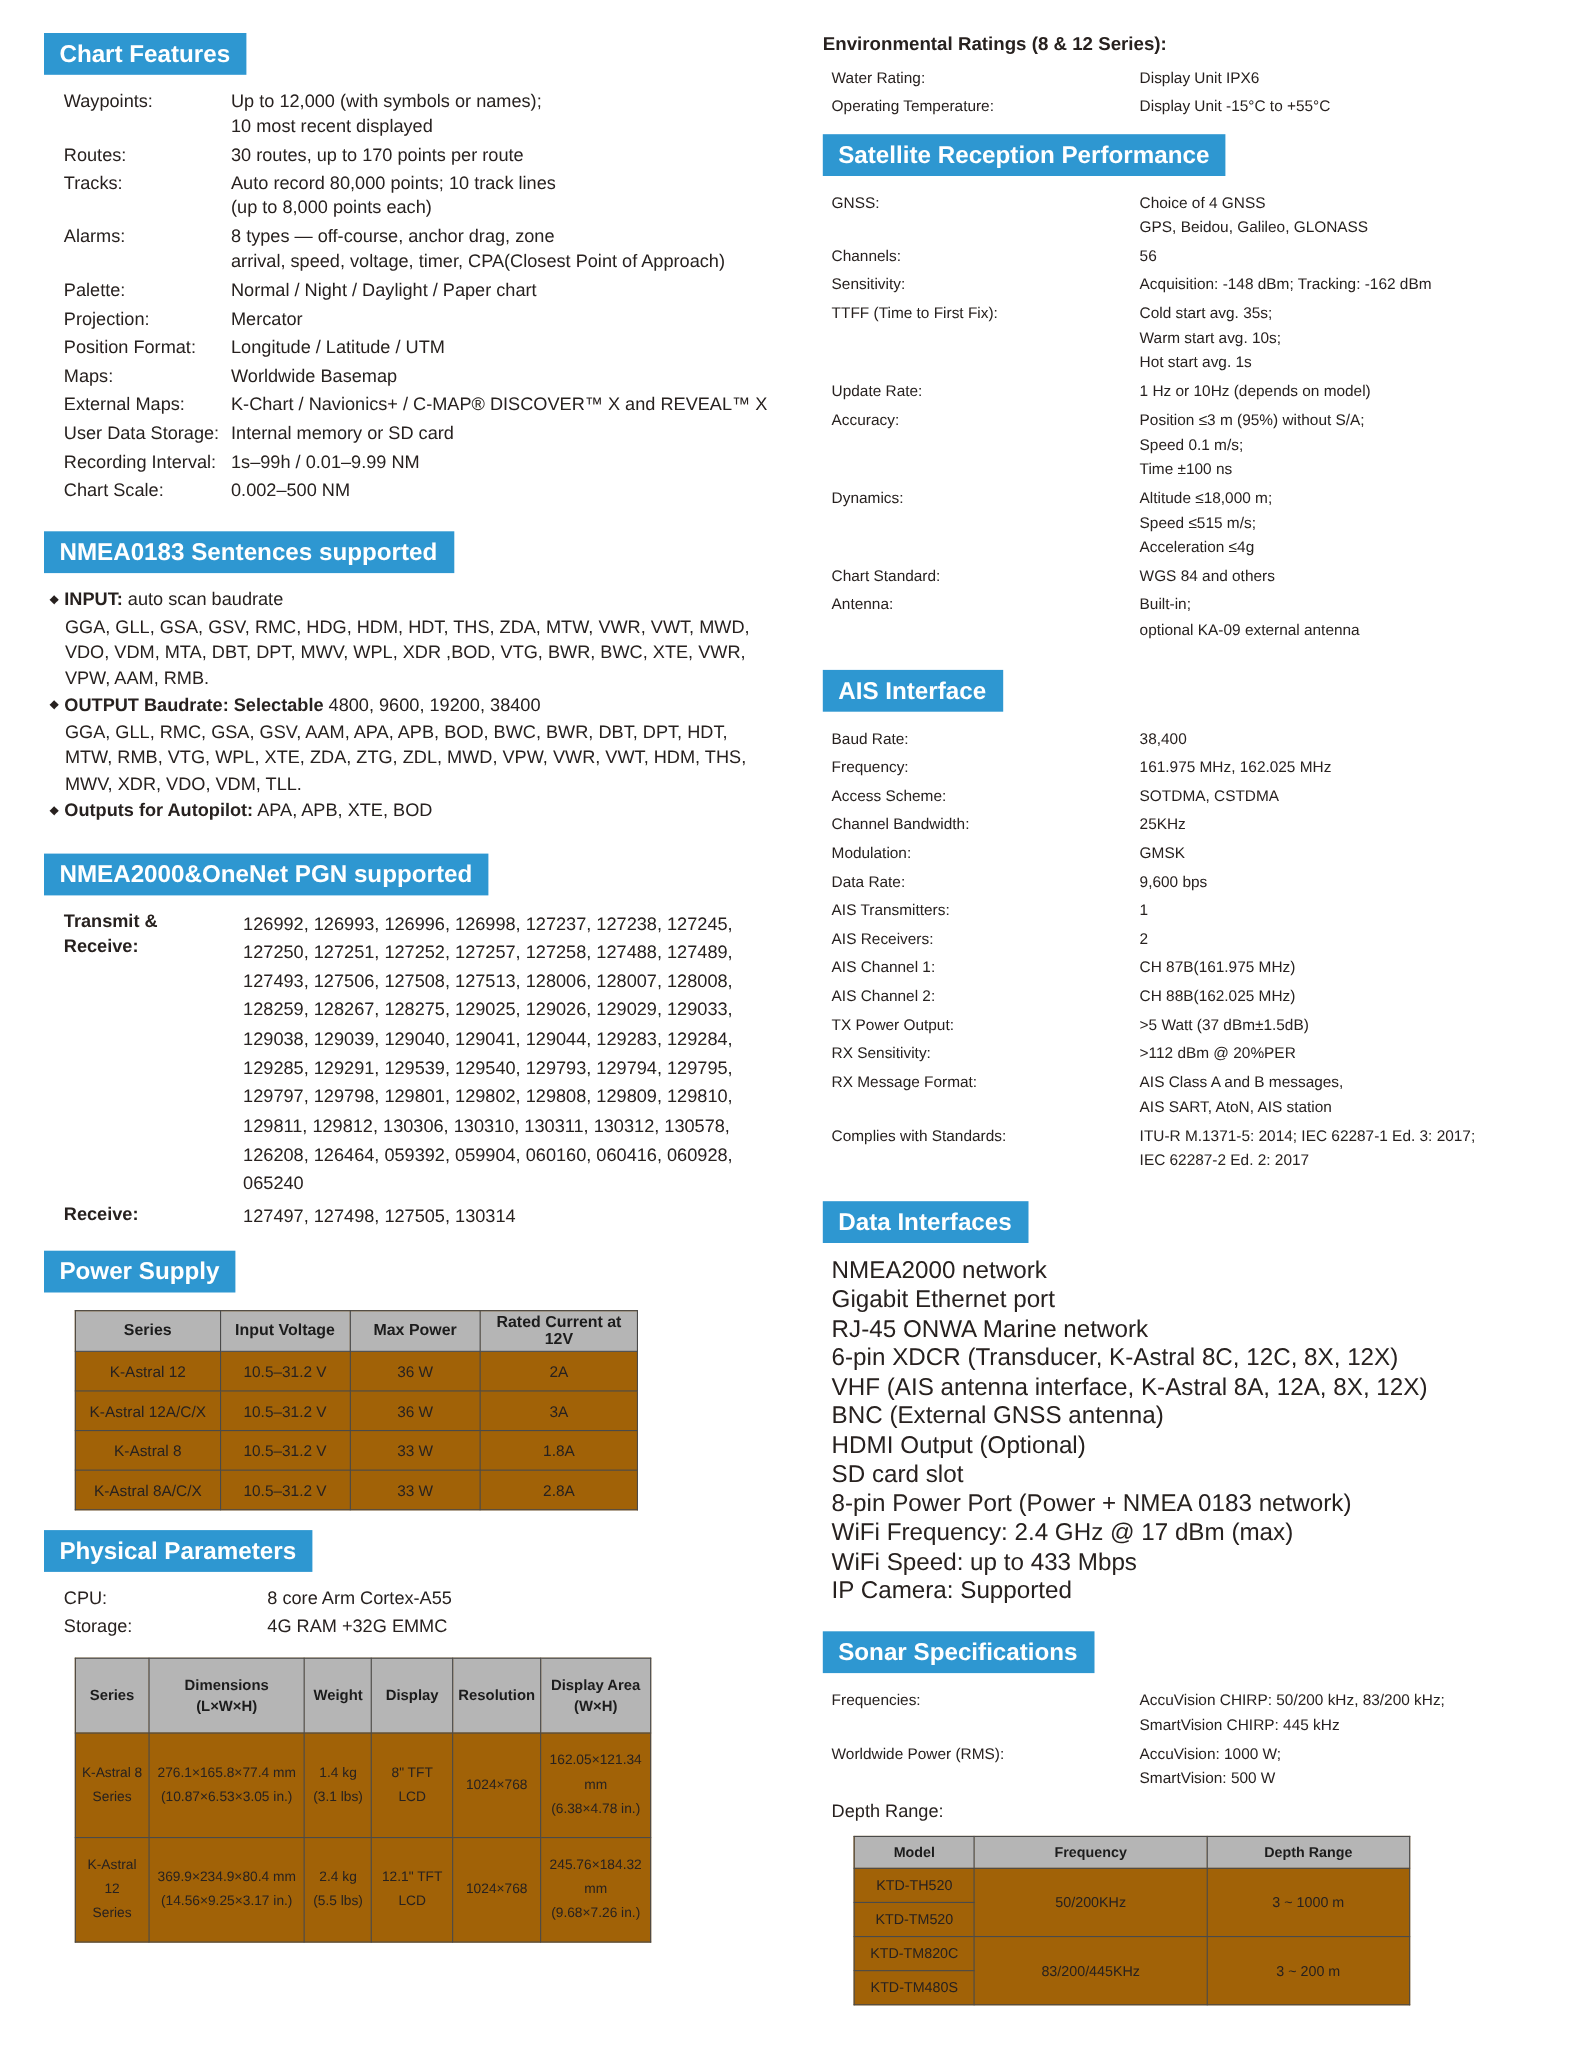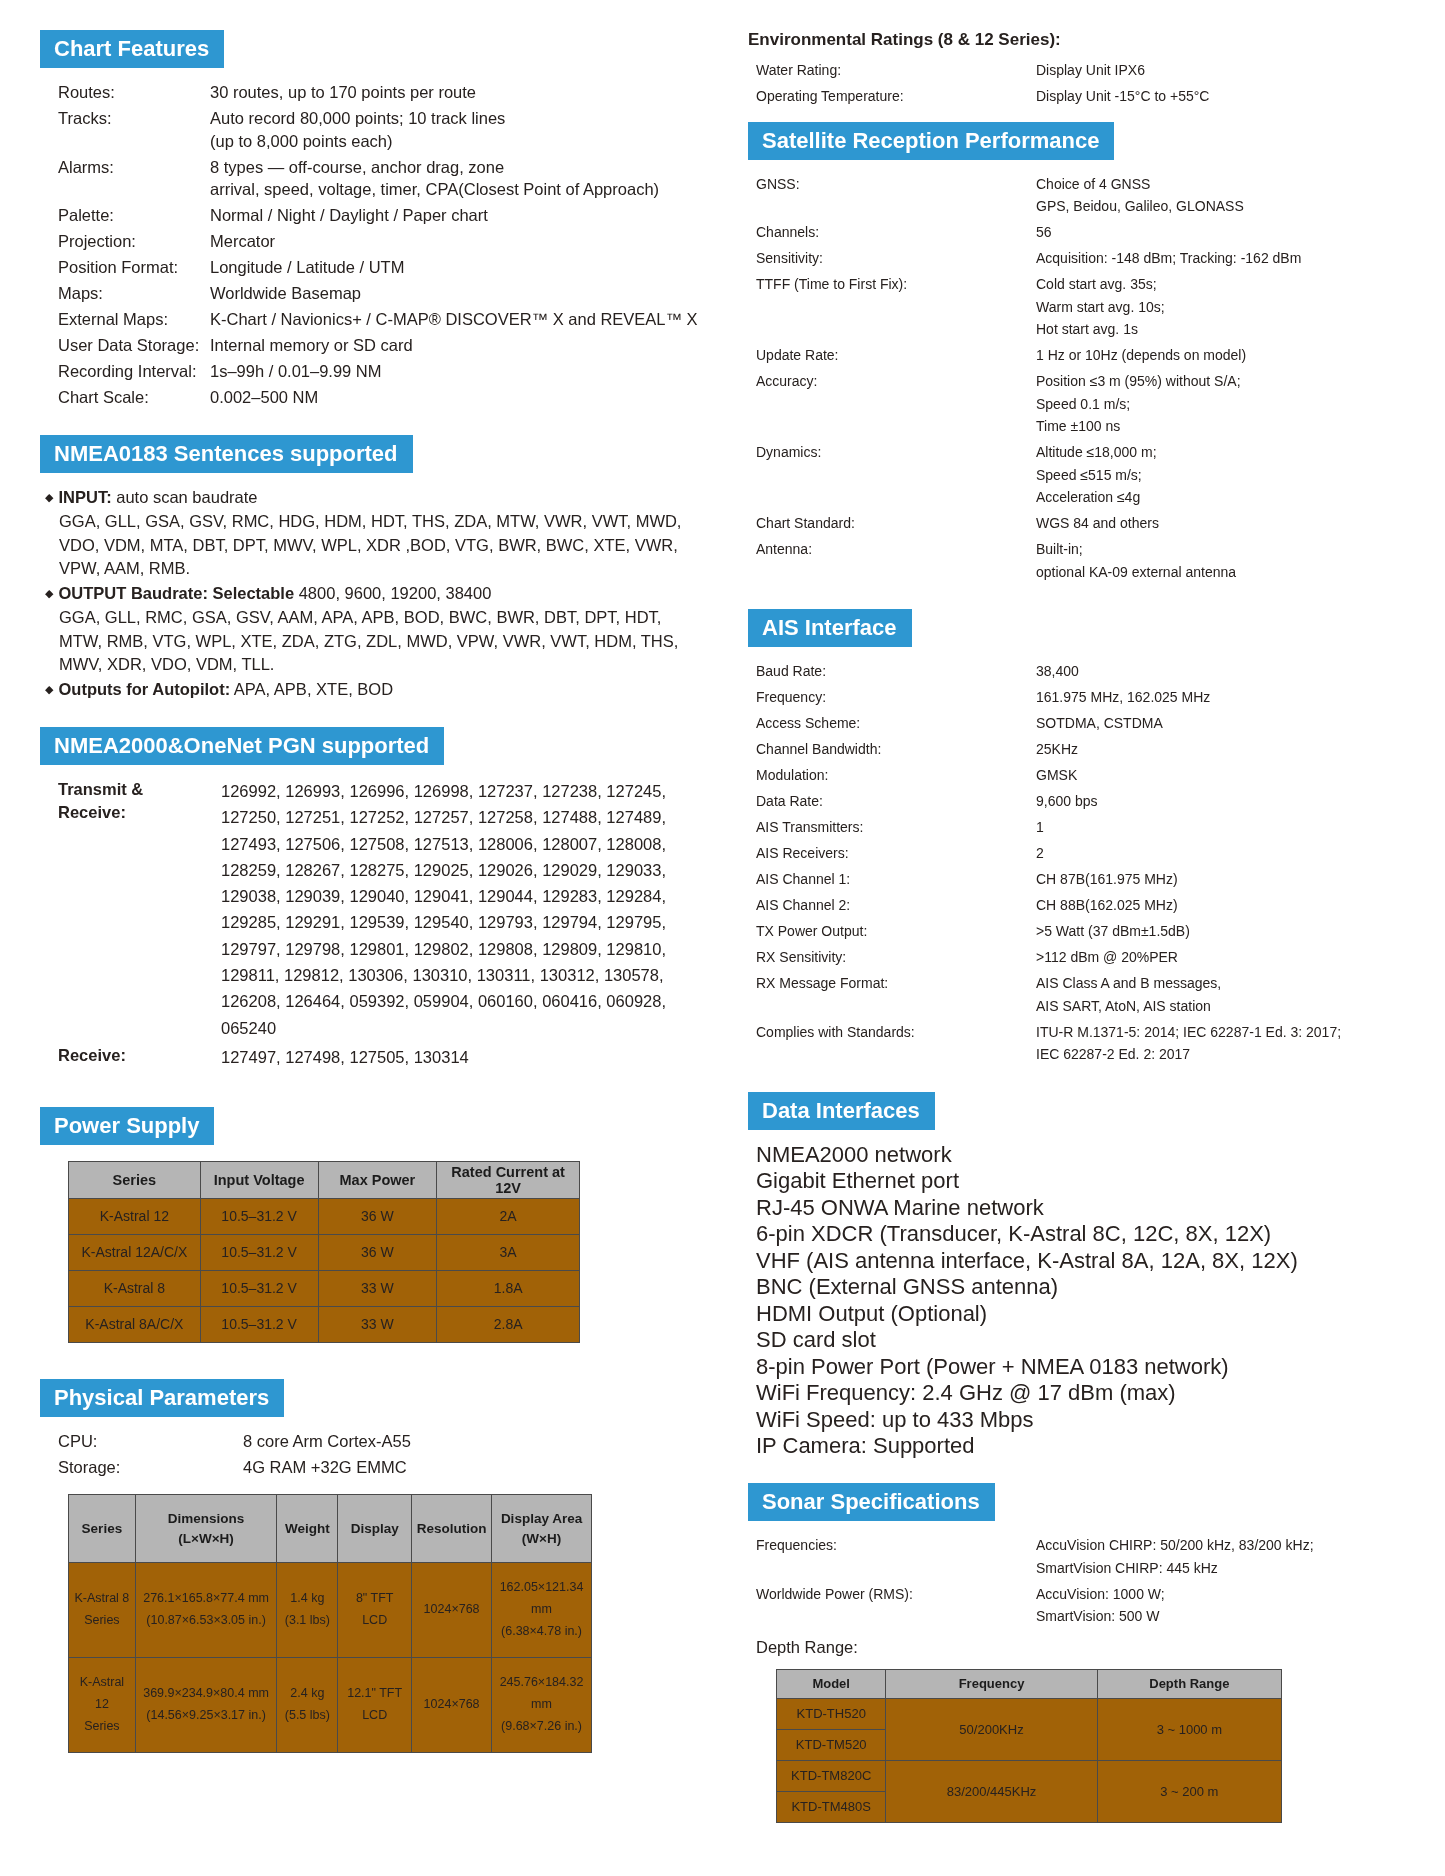--- a/index.html
+++ b/index.html
@@ -17,21 +17,21 @@
     display:inline-block;
     background:#2e97d1;
     color:#ffffff;
     font-weight:bold;
     font-size:22px;
     line-height:21px;
     padding:8px 15px 9px 14px;
   }
   section { margin:0; }
   .sec-gap       { margin-top:26px; }
-  .sec-gap-lg    { margin-top:36px; }
+  .sec-gap-lg    { margin-top:18px; }
   .content       { margin-top:13px; }
 
   
   .kv { display:flex; margin:0 0 3.5px 18px; font-size:16.5px; line-height:22.5px; }
   .kv-label { flex:none; width:152px; padding-right:6px; }
   .kv-value { flex:1; white-space:pre-line; }
 
   .phys-kv .kv-label { width:185px; }
 
   
@@ -75,20 +75,25 @@
 </head>
 <body>
 
 <div class="page">
 
   <div class="col-left">
 
     <section>
       <div class="band">Chart Features</div>
       <div class="content">
+        <div class="kv">
+            <div class="kv-label">Waypoints:</div>
+            <div class="kv-value">Up to 12,000 (with symbols or names);
+10 most recent displayed</div>
+          </div>
         <div class="kv">
             <div class="kv-label">Routes:</div>
             <div class="kv-value">30 routes, up to 170 points per route</div>
           </div>
         <div class="kv">
             <div class="kv-label">Tracks:</div>
             <div class="kv-value">Auto record 80,000 points; 10 track lines
 (up to 8,000 points each)</div>
           </div>
         <div class="kv">

